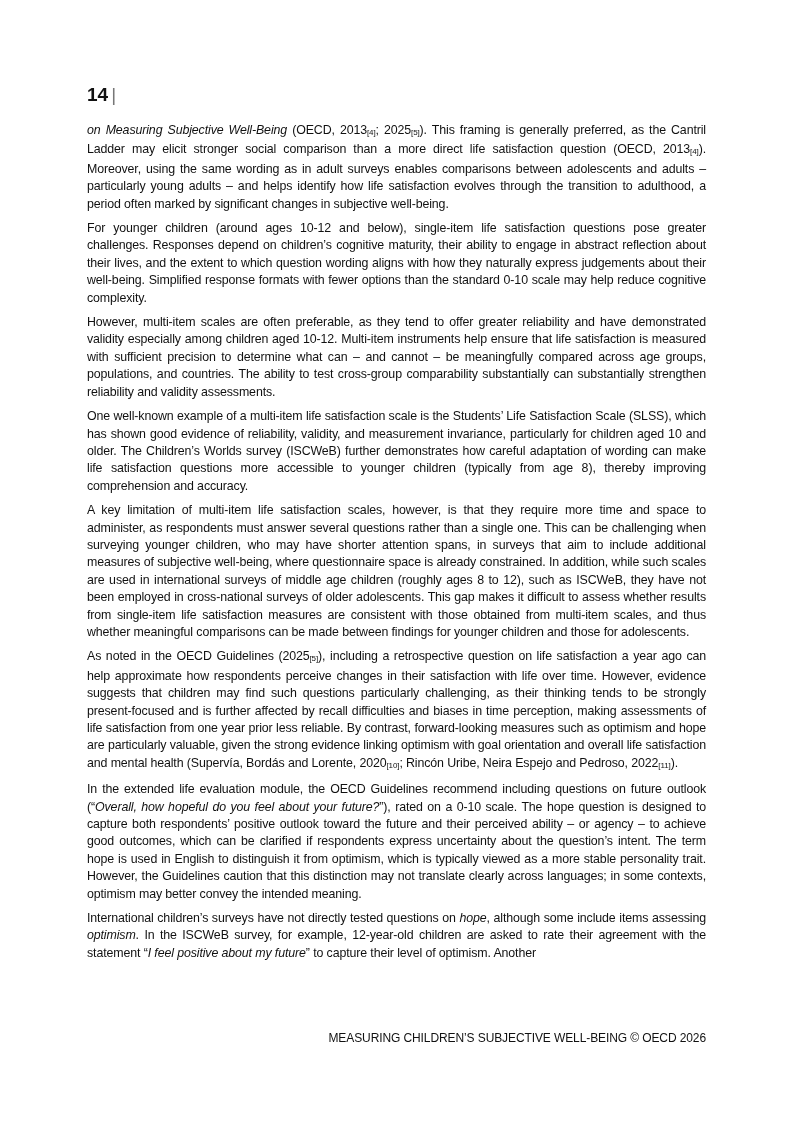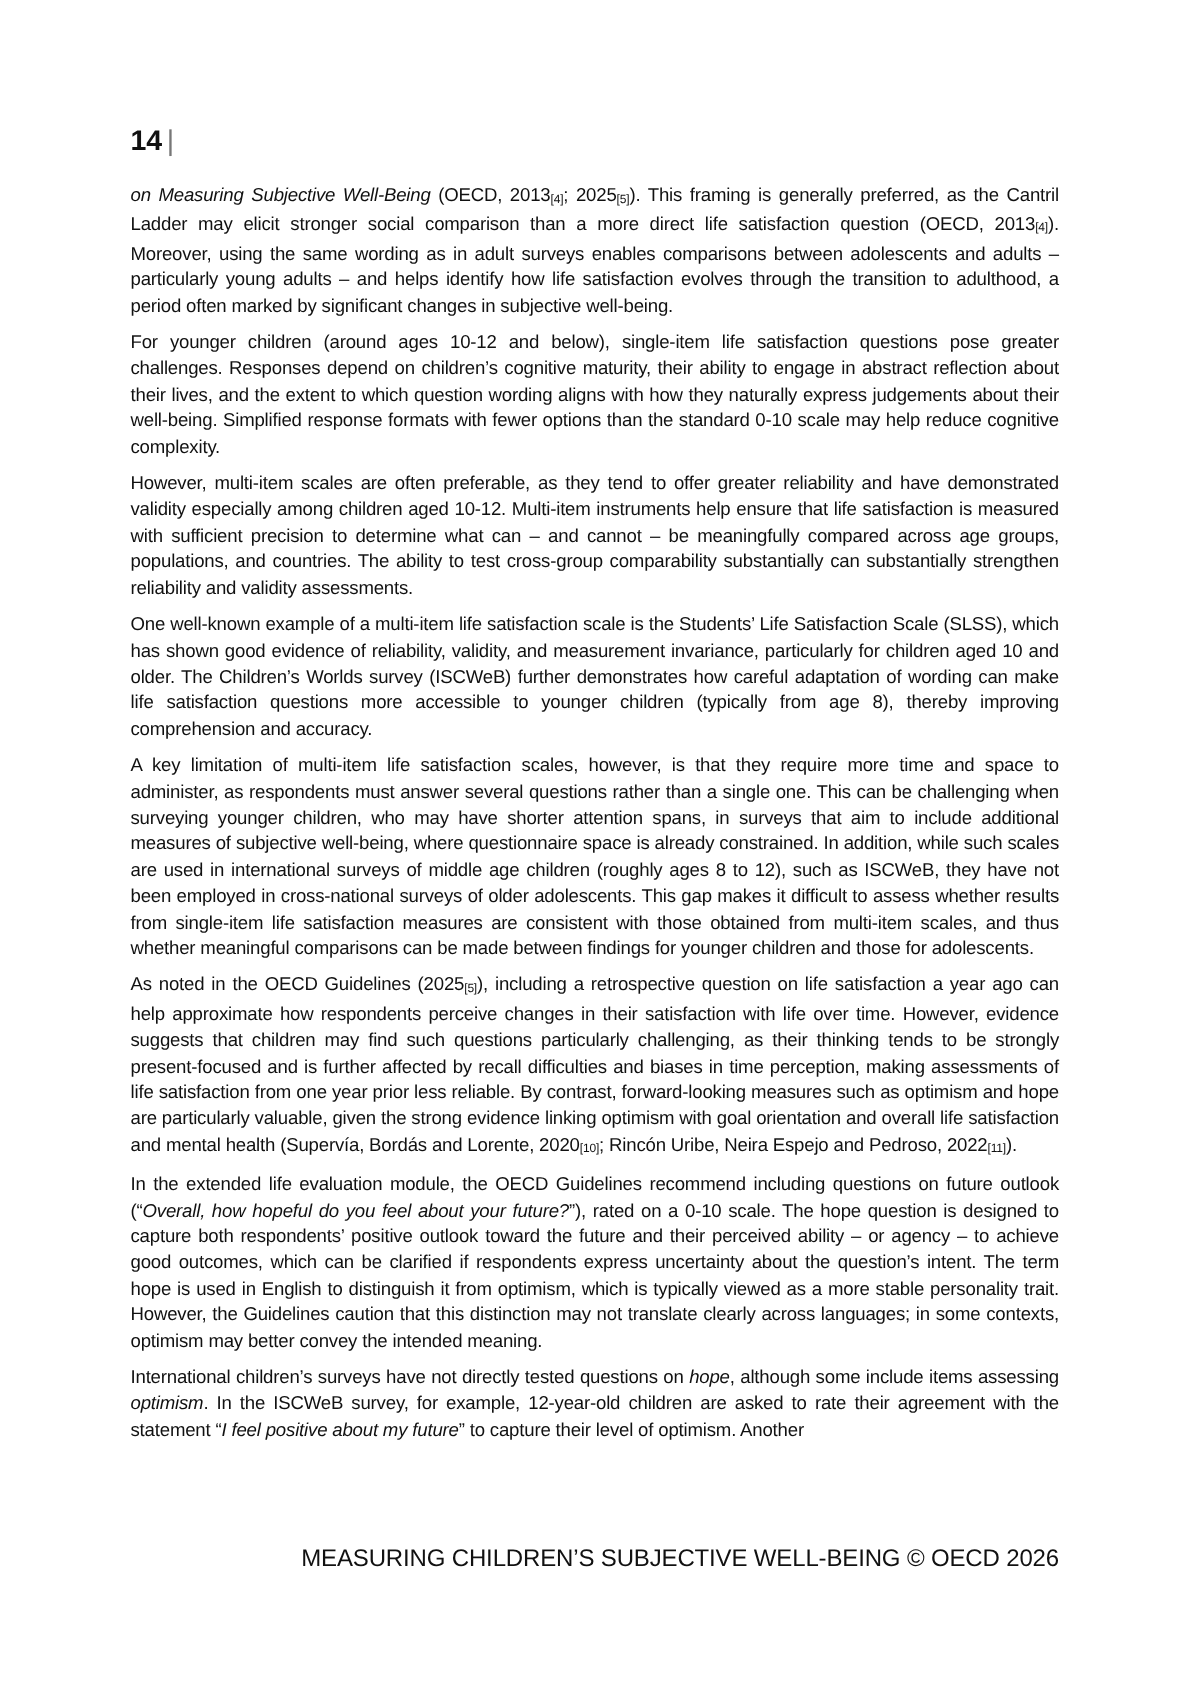--- a/index.html
+++ b/index.html
@@ -3,21 +3,21 @@
 <meta charset="utf-8">
 <style>
   html, body { margin: 0; padding: 0; background: #ffffff; }
   body { width: 793px; height: 1121px; position: relative; overflow: hidden;
          font-family: "Liberation Sans", sans-serif; color: #111; }
   .page-number { position: absolute; left: 87px; top: 84px; font-size: 19px; font-weight: bold; color: #111; }
   .page-number .bar { font-weight: normal; color: #777; margin-left: 3px; }
   .content { position: absolute; left: 87px; top: 122px; width: 619px; }
   .para { margin: 0 0 7px 0; font-size: 12.4px; line-height: 17.4px; text-align: justify; letter-spacing: -0.12px; }
   .ref { font-size: 8px; vertical-align: -1px; }
-  .footer { position: absolute; right: 87px; top: 1031px; font-size: 16px; letter-spacing: -0.1px; color: #111; }
+  .footer { position: absolute; right: 87px; top: 1031px; font-size: 12px; letter-spacing: -0.1px; color: #111; }
   i { font-style: italic; }
 </style>
 </head>
 <body>
 
 <div class="page-number">
   <span>14</span><span class="bar">|</span>
 </div>
 
 <div class="content" id="content">

